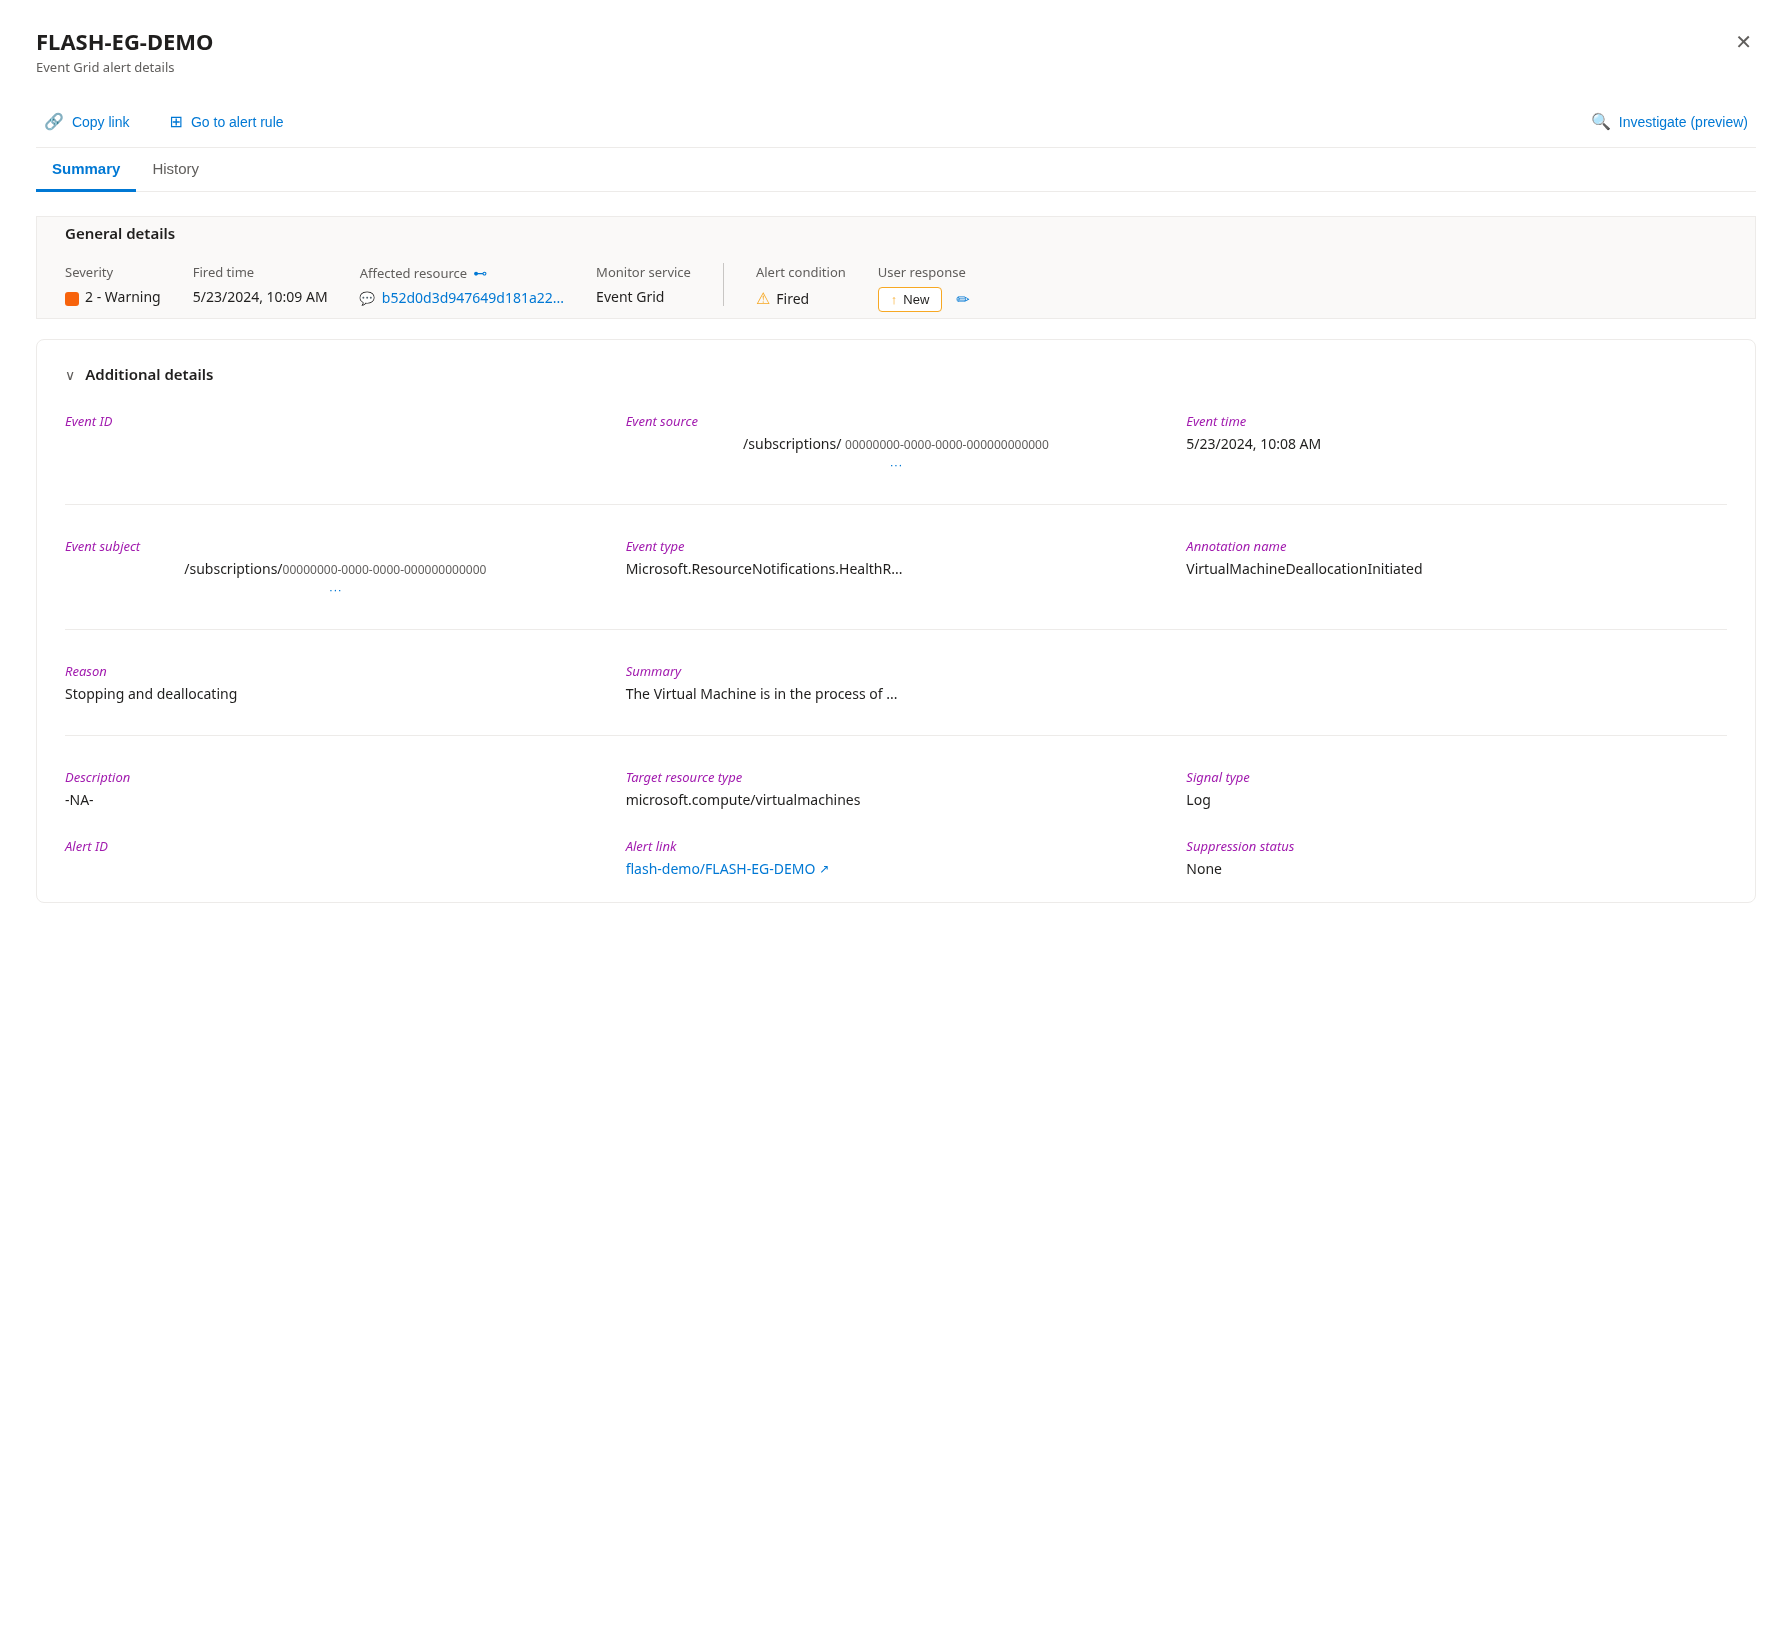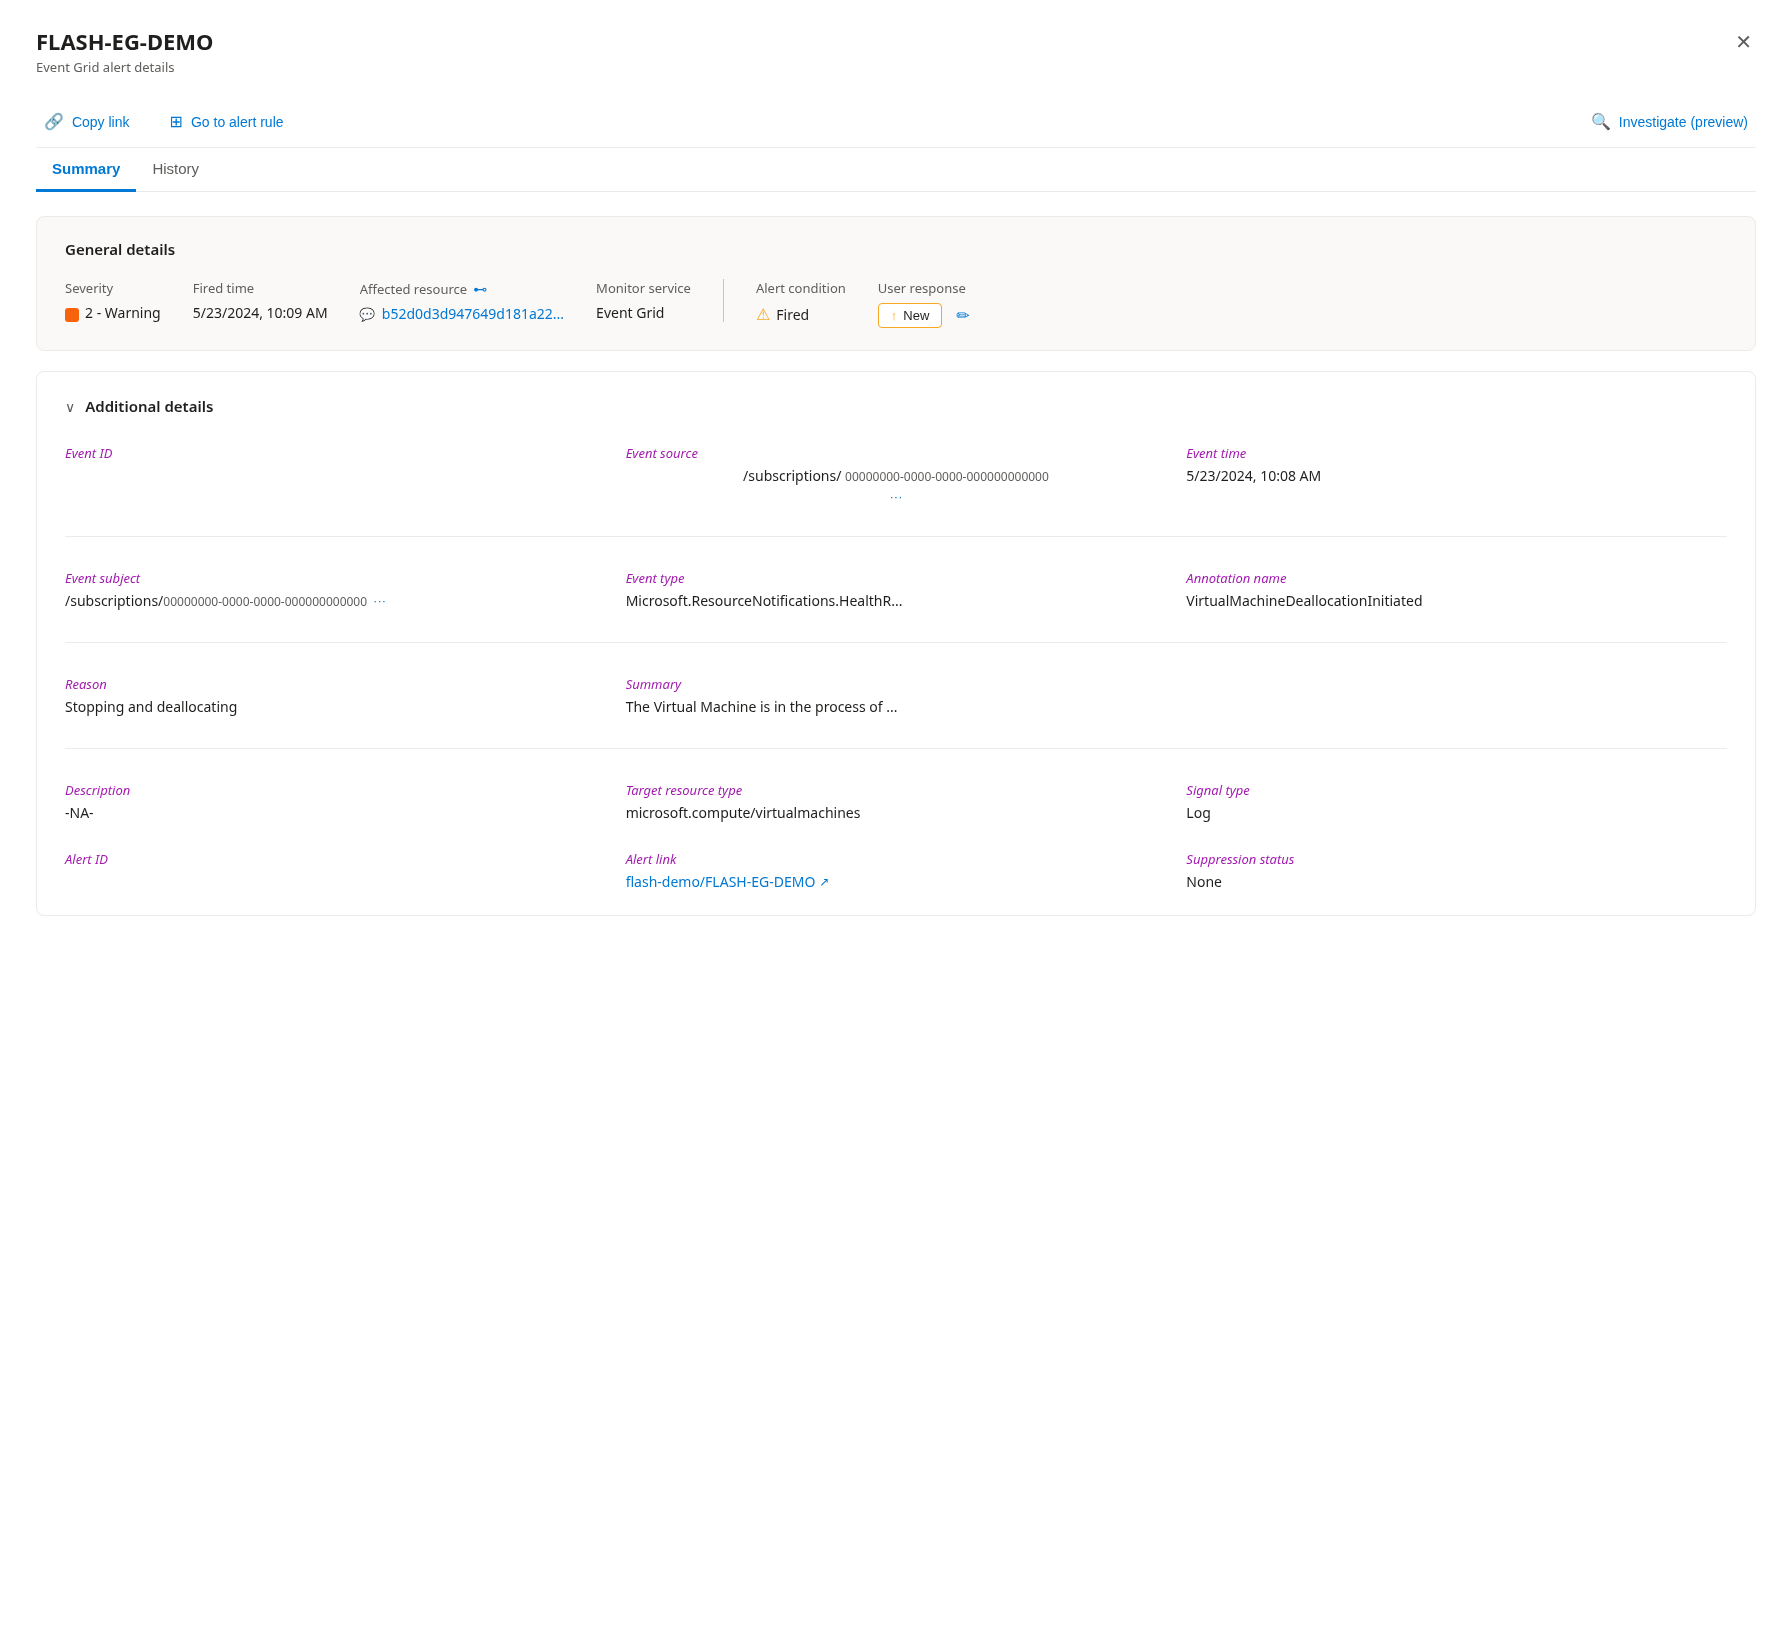--- a/index.html
+++ b/index.html
@@ -85,22 +85,22 @@
       border-right: none;
     }
     .tab.active {
       color: #0078d4;
       border-bottom: 3px solid #0078d4;
       font-weight: 600;
     }
     .section-card {
       background: #faf9f8;
       border: 1px solid #edebe9;
-      border-radius: 8px;
-      padding: 22px 28px;
+      border-radius: 0;
+      padding: 6px 28px;
       margin-bottom: 20px;
       margin-top: 17px;
     }
     .section-title {
       font-size: 15px;
       font-weight: 600;
       color: #201f1e;
       margin-bottom: 20px;
     }
     .general-details-grid {
@@ -360,21 +360,21 @@
       </div>
       <div class="detail-item">
         <div class="detail-label">Event time</div>
         <div class="detail-value">5/23/2024, 10:08 AM</div>
       </div>
 
       <hr class="divider-row">
 
       <div class="detail-item">
         <div class="detail-label">Event subject</div>
-        <div class="detail-value" style="display:flex;align-items:center;gap:4px;">
+        <div class="detail-value" style="display:flex;align-items:center;gap:4px;flex-direction:column;">
           <span>/subscriptions/<span style="font-size:12px;color:#605e5c;">00000000-0000-0000-000000000000</span></span>
           <button class="ellipsis-btn">···</button>
         </div>
       </div>
       <div class="detail-item">
         <div class="detail-label">Event type</div>
         <div class="detail-value">Microsoft.ResourceNotifications.HealthR...</div>
       </div>
       <div class="detail-item">
         <div class="detail-label">Annotation name</div>

